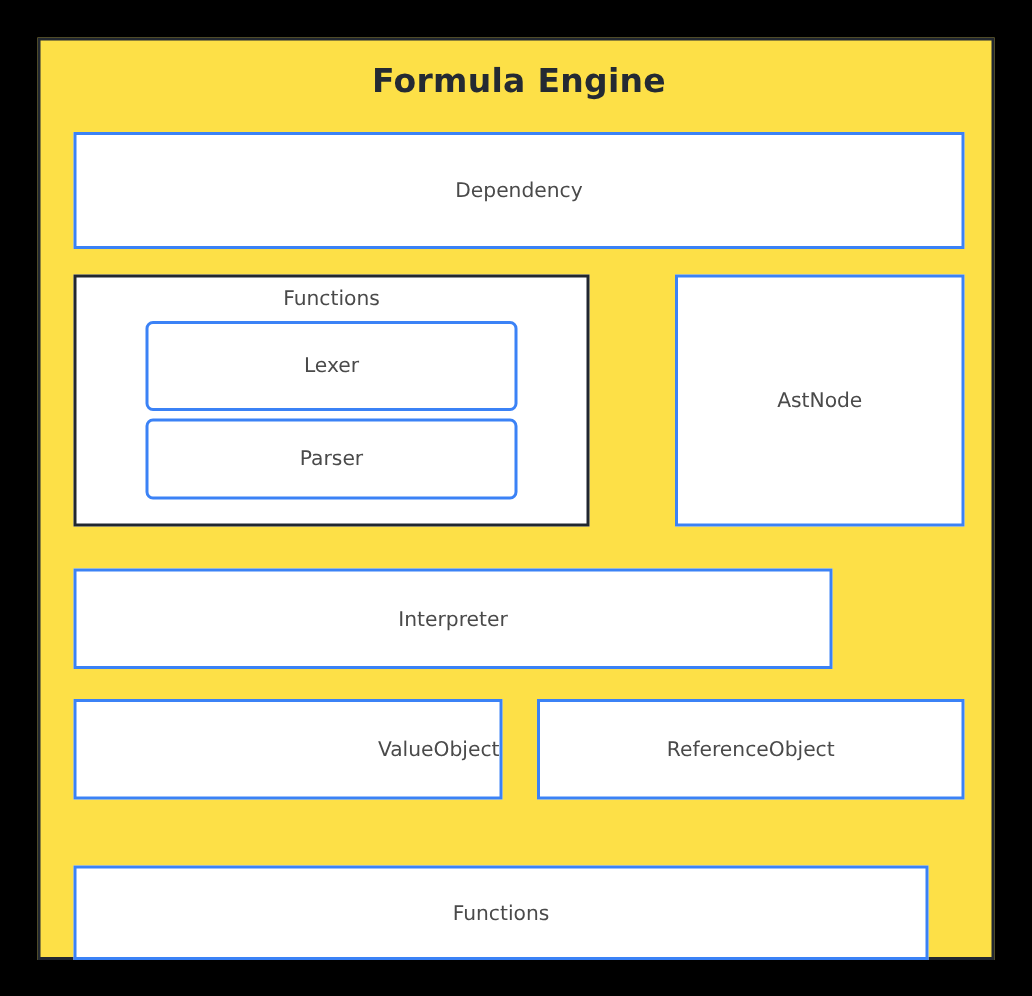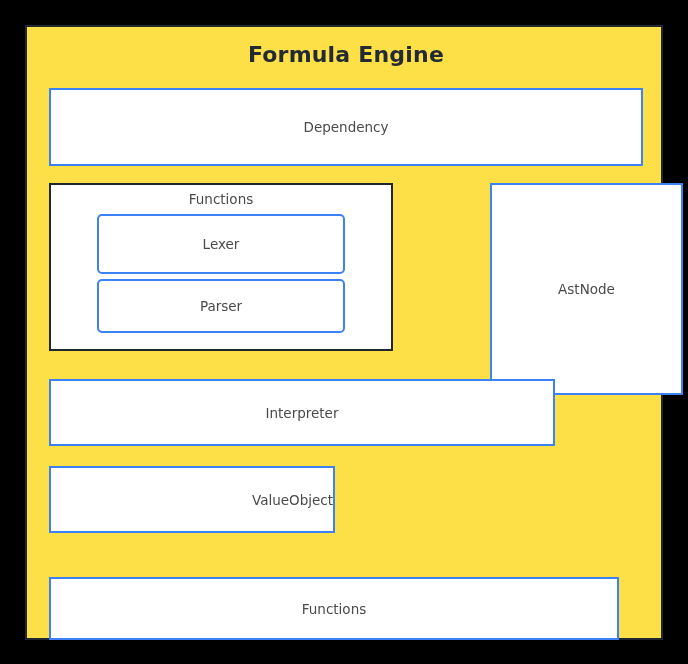--- a/index.html
+++ b/index.html
@@ -80,21 +80,21 @@
   }
   .node.rounded {
     border-radius: 5px;
   }
 
   
   #node-dependency   { left: 22px;  top: 61px;  width: 594px; height: 78px;  }
   #group-analysis    { left: 22px;  top: 156px; width: 344px; height: 168px; }
   #node-lexer        { left: 70px;  top: 187px; width: 248px; height: 60px;  }
   #node-parser       { left: 70px;  top: 252px; width: 248px; height: 54px;  }
-  #node-astnode      { left: 423px; top: 156px; width: 193px; height: 212px; margin-left: 40px; }
+  #node-astnode      { left: 423px; top: 156px; width: 193px; height: 168px; }
   #node-interpreter  { left: 22px;  top: 352px; width: 506px; height: 67px;  }
   #node-valueobject  { left: 22px;  top: 439px; width: 286px; height: 67px; justify-content: flex-end;  }
   #node-referenceobject { left: 331px; top: 439px; width: 285px; height: 67px; }
   #node-functions    { left: 22px;  top: 550px; width: 570px; height: 63px;  }
 </style>
 </head>
 <body>
 
 <div id="canvas">
   <div class="panel">
@@ -122,19 +122,22 @@
     </div>
 
     <div class="node" id="node-interpreter">
       <span class="node-label">Interpreter</span>
     </div>
 
     <div class="node" id="node-valueobject">
       <span class="node-label">ValueObject</span>
     </div>
 
+    <div class="node" id="node-referenceobject">
+      <span class="node-label">ReferenceObject</span>
+    </div>
 
     <div class="node" id="node-functions">
       <span class="node-label">Functions</span>
     </div>
 
   </div>
 </div>
 
 </body></html>

